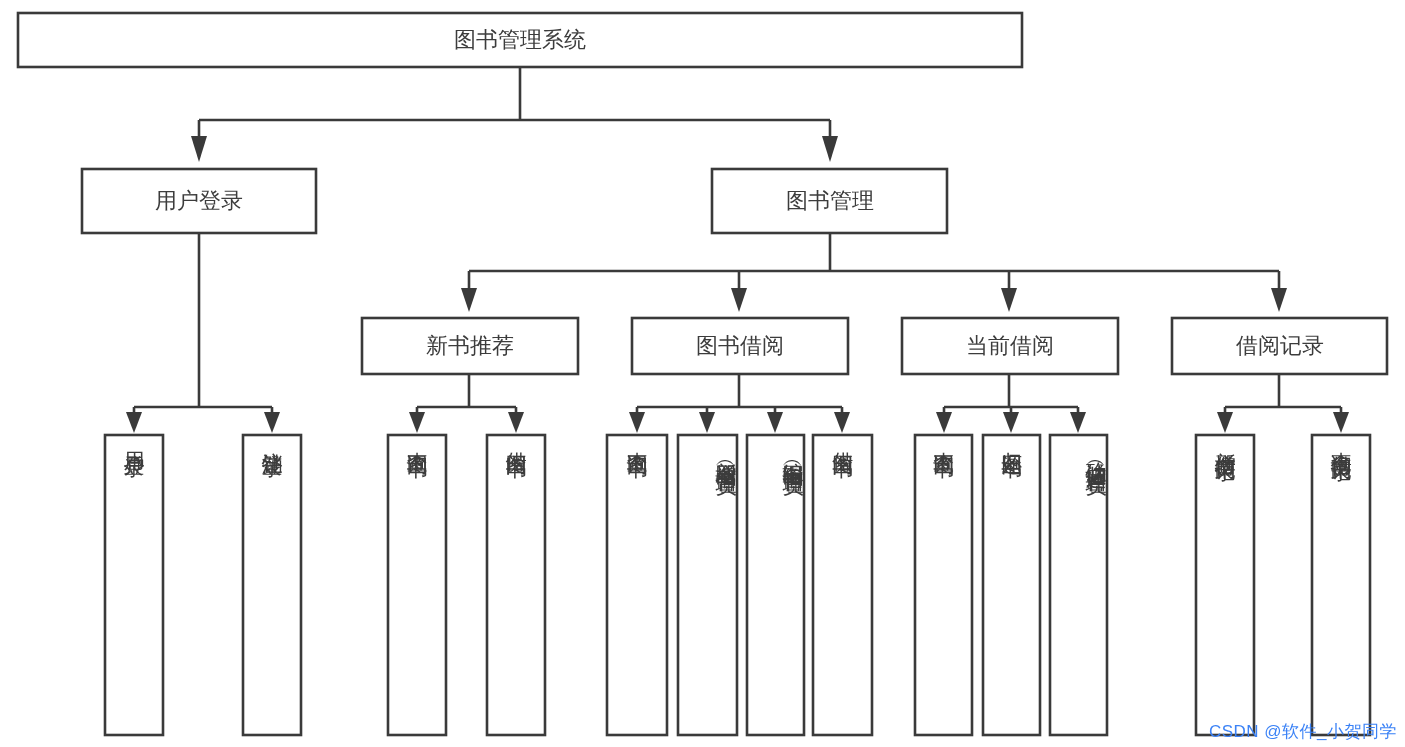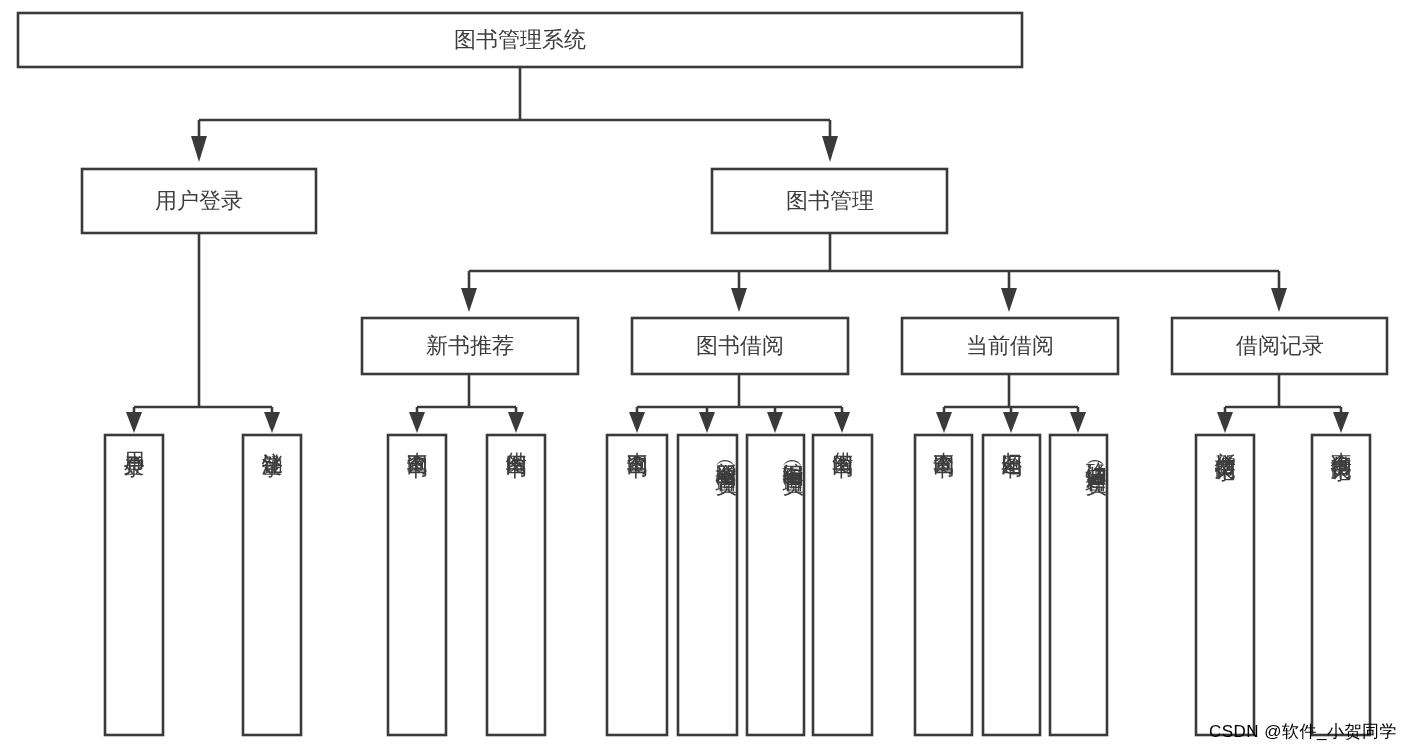--- a/index.html
+++ b/index.html
@@ -67,21 +67,21 @@
     text-align: left;
     pointer-events: none;
     user-select: none;
   }
   .watermark {
     position: absolute;
     right: 8px;
     bottom: 4px;
     font-family: "Liberation Sans", "DejaVu Sans", sans-serif;
     font-size: 17px;
-    color: #000000;
+    color: #3b82f6;
     letter-spacing: 0.5px;
     white-space: nowrap;
     user-select: none;
   }
 </style>
 </head>
 <body>
 
 <div id="diagram-root">
 

